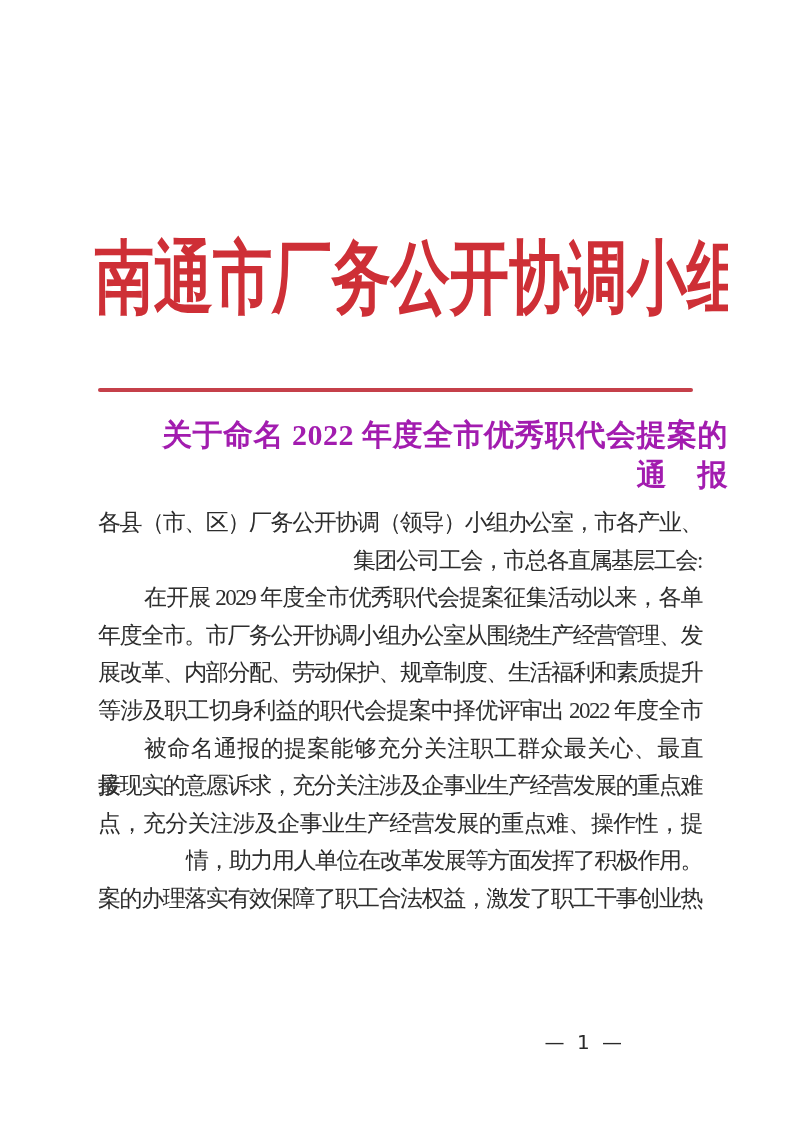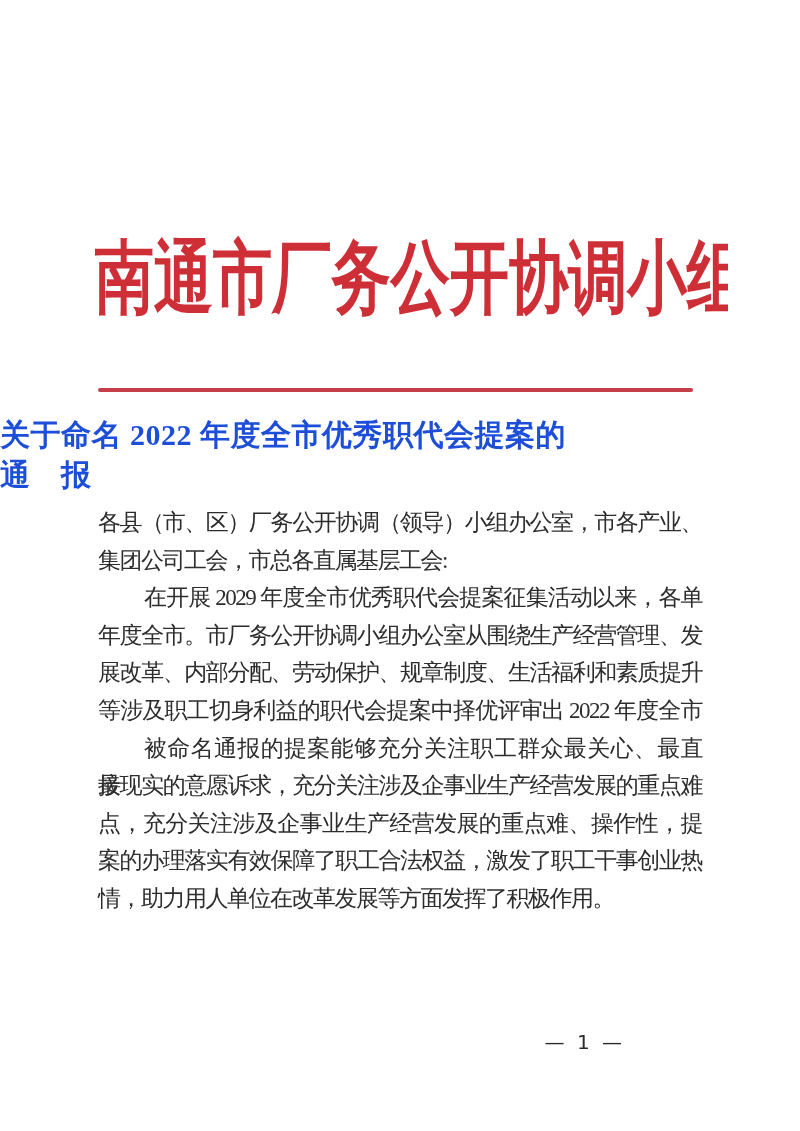--- a/index.html
+++ b/index.html
@@ -34,40 +34,40 @@
     left: 98px;
     width: 595px;
     height: 4px;
     border-radius: 2px;
   }
   .doc-title {
     position: absolute;
     top: 415px;
     left: 0;
     width: 100%;
-    text-align: left;
+    text-align: right;
     font-size: 30px;
     line-height: 40px;
     font-weight: bold;
-    color: #1d4ed8;
+    color: #a21caf;
     letter-spacing: 0.5px;
   }
   .body-text {
     position: absolute;
     top: 504px;
     left: 98px;
     width: 604px;
     font-size: 23px;
     letter-spacing: -1.5px;
     color: #2d2d2d;
   }
   .bline {
     height: 37.6px;
     line-height: 37.6px;
-    text-align: left;
+    text-align: right;
     white-space: nowrap;
   }
   .bline.j {
     white-space: normal;
     text-align: justify;
     text-align-last: justify;
   }
   .page-number {
     position: absolute;
     top: 1030px;
@@ -95,19 +95,19 @@
   <div class="body-text">
       <div class="bline j">各县（市、区）厂务公开协调（领导）小组办公室，市各产业、</div>
       <div class="bline">集团公司工会，市总各直属基层工会:</div>
       <div class="bline j" style="text-indent: 46px;">在开展 2029 年度全市优秀职代会提案征集活动以来，各单</div>
       <div class="bline j">年度全市。市厂务公开协调小组办公室从围绕生产经营管理、发</div>
       <div class="bline j">展改革、内部分配、劳动保护、规章制度、生活福利和素质提升</div>
       <div class="bline j">等涉及职工切身利益的职代会提案中择优评审出 2022 年度全市</div>
       <div class="bline j" style="text-indent: 46px;">被命名通报的提案能够充分关注职工群众最关心、最直接、</div>
       <div class="bline j">最现实的意愿诉求，充分关注涉及企事业生产经营发展的重点难</div>
       <div class="bline j">点，充分关注涉及企事业生产经营发展的重点难、操作性，提</div>
+      <div class="bline">情，助力用人单位在改革发展等方面发挥了积极作用。</div>
       <div class="bline j">案的办理落实有效保障了职工合法权益，激发了职工干事创业热</div>
-      <div class="bline">情，助力用人单位在改革发展等方面发挥了积极作用。</div>
     </div>
 
   <div class="page-number">— 1 —</div>
 
 </div>
 
 </body></html>

